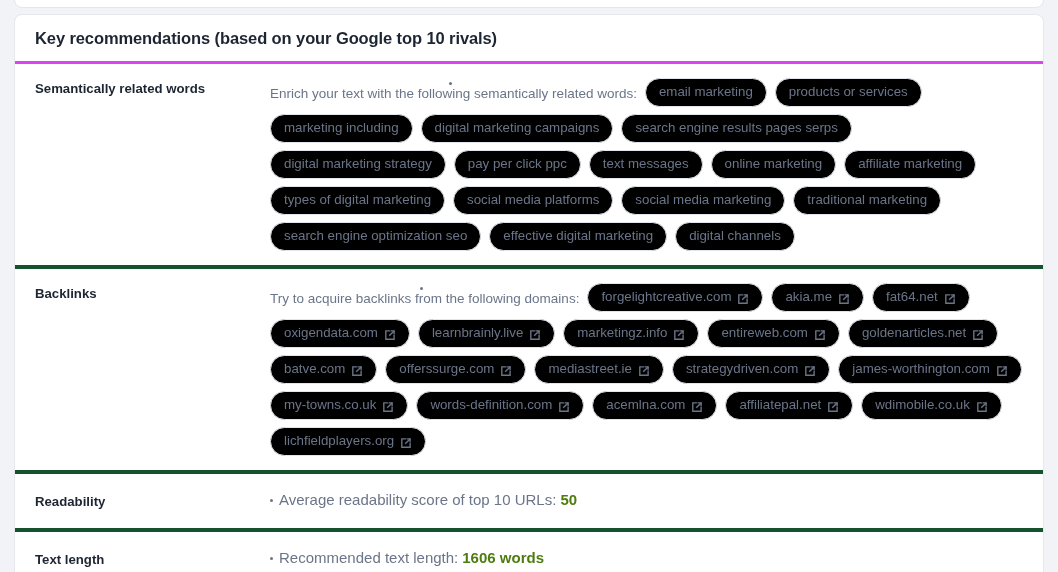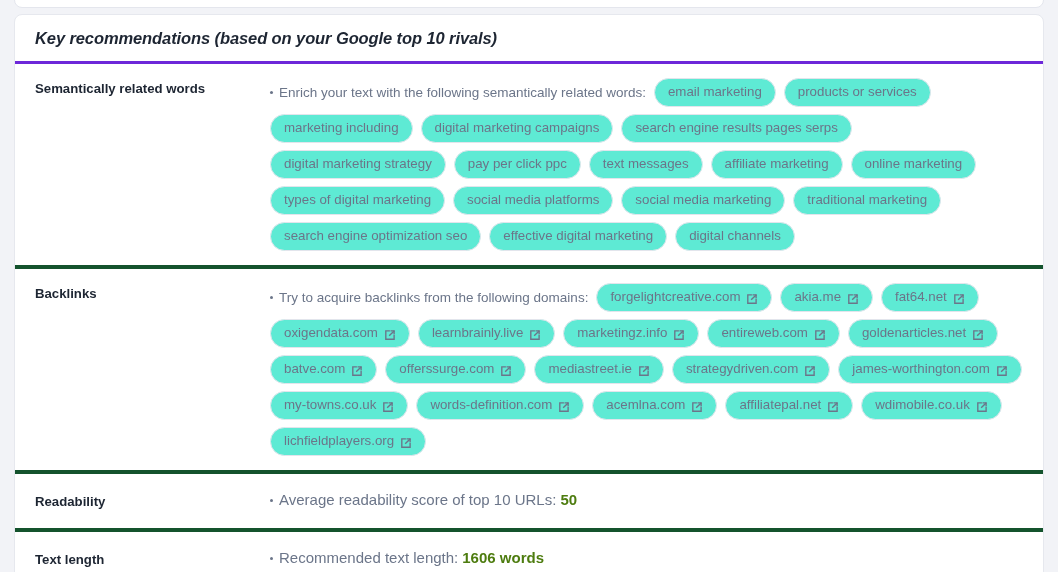--- a/index.html
+++ b/index.html
@@ -31,22 +31,21 @@
     left: 14px;
     width: 1030px;
     background: #ffffff;
     border: 1px solid #e6e8ee;
     border-radius: 8px;
     overflow: hidden;
   }
 
   .card-header {
     padding: 14px 20px 13px 20px;
-    border-bottom: 3px solid #6d28d9;
-    font-style: italic;
+    border-bottom: 3px solid #d946ef;
   }
   .card-header h2 {
     margin: 0;
     font-size: 16.5px;
     font-weight: bold;
     color: #1d2532;
     letter-spacing: -0.1px;
   }
 
   .row {
@@ -81,38 +80,39 @@
     align-items: center;
     gap: 7px 8px;
   }
 
   .lead {
     display: inline-flex;
     align-items: center;
     white-space: nowrap;
     color: #6b7589;
     font-size: 13.5px;
+    flex-direction: column;
   }
   .lead .dot {
     display: inline-block;
     width: 3px;
     height: 3px;
     border-radius: 50%;
     background: #6b7589;
     margin-right: 6px;
     flex: 0 0 3px;
   }
 
   .tag {
     display: inline-flex;
     align-items: center;
     gap: 6px;
     border: 1px solid #e2e5ec;
     border-radius: 16px;
-    background: #5eead4;
+    background: #000000;
     padding: 5px 13px 6px 13px;
     font-size: 13.3px;
     color: #6b7589;
     white-space: nowrap;
     line-height: 16px;
     cursor: default;
   }
   .tag.link { cursor: pointer; align-items: flex-end; }
   .tag .ext {
     display: inline-block;
@@ -166,22 +166,22 @@
             <span>Enrich your text with the following semantically related words:</span>
           </span>
         <span class="tag">email marketing</span>
         <span class="tag">products or services</span>
         <span class="tag">marketing including</span>
         <span class="tag">digital marketing campaigns</span>
         <span class="tag">search engine results pages serps</span>
         <span class="tag">digital marketing strategy</span>
         <span class="tag">pay per click ppc</span>
         <span class="tag">text messages</span>
+        <span class="tag">online marketing</span>
         <span class="tag">affiliate marketing</span>
-        <span class="tag">online marketing</span>
         <span class="tag">types of digital marketing</span>
         <span class="tag">social media platforms</span>
         <span class="tag">social media marketing</span>
         <span class="tag">traditional marketing</span>
         <span class="tag">search engine optimization seo</span>
         <span class="tag">effective digital marketing</span>
         <span class="tag">digital channels</span>
       </div>
     </div>
   </div>

